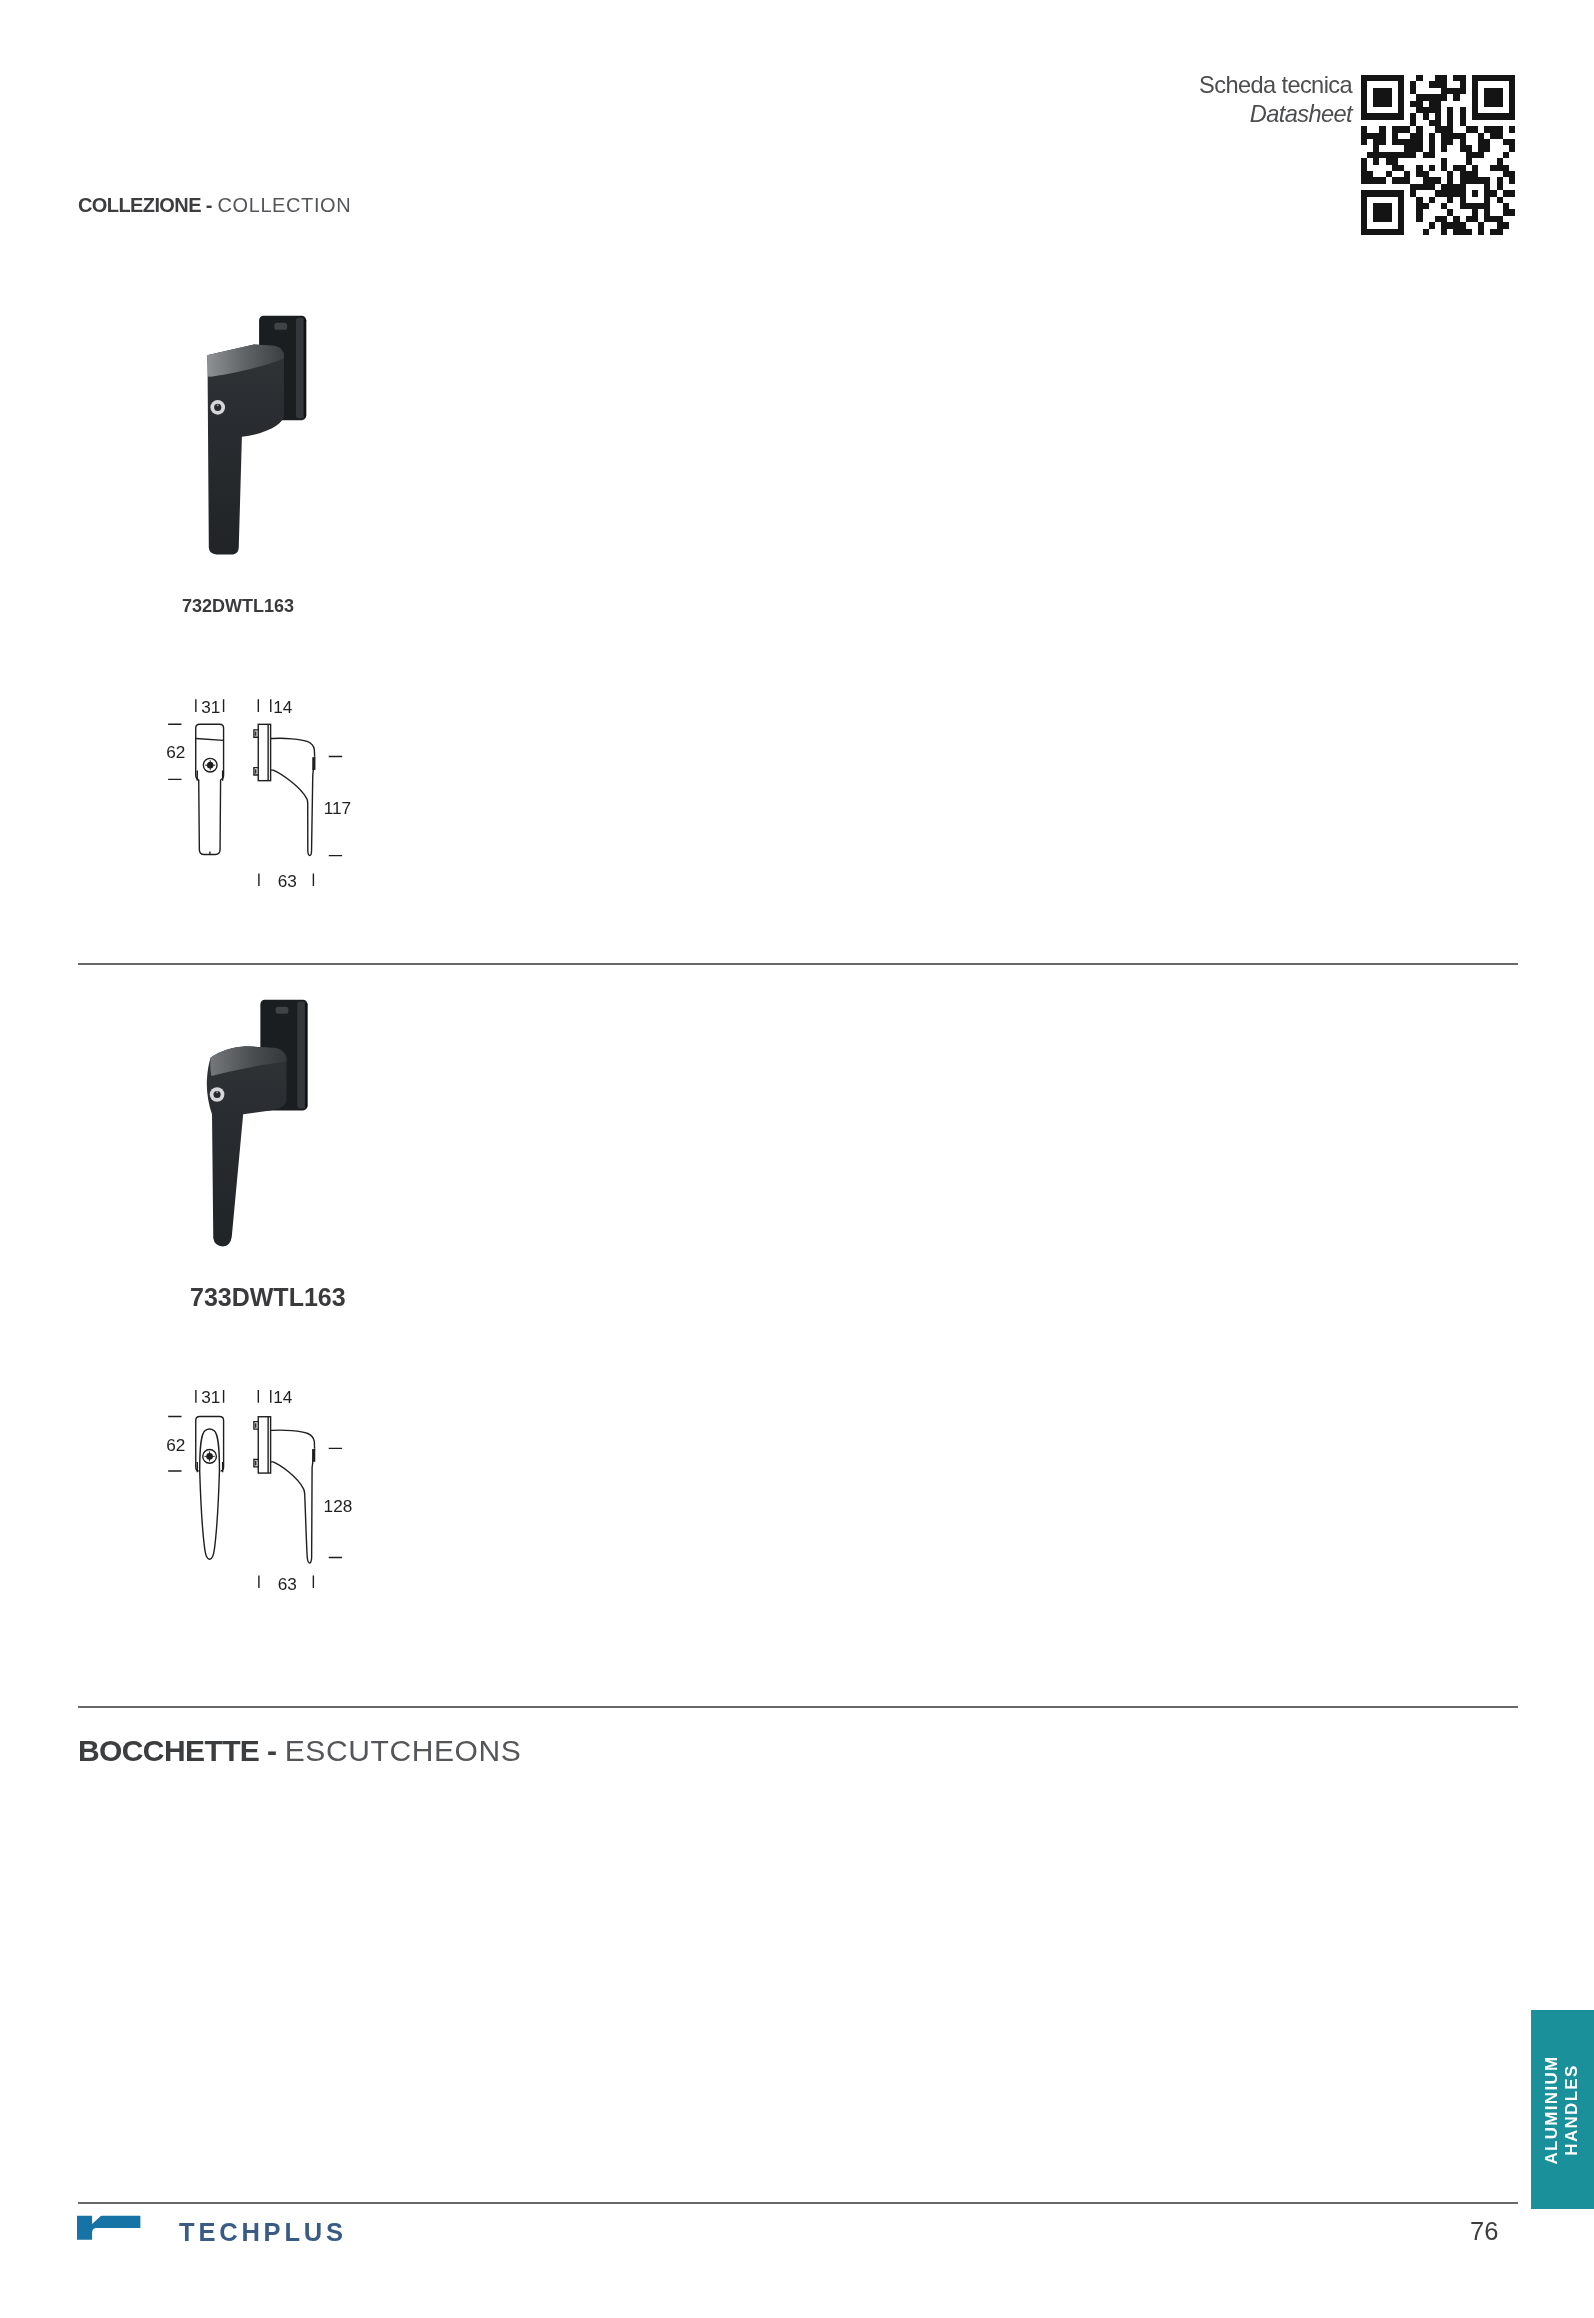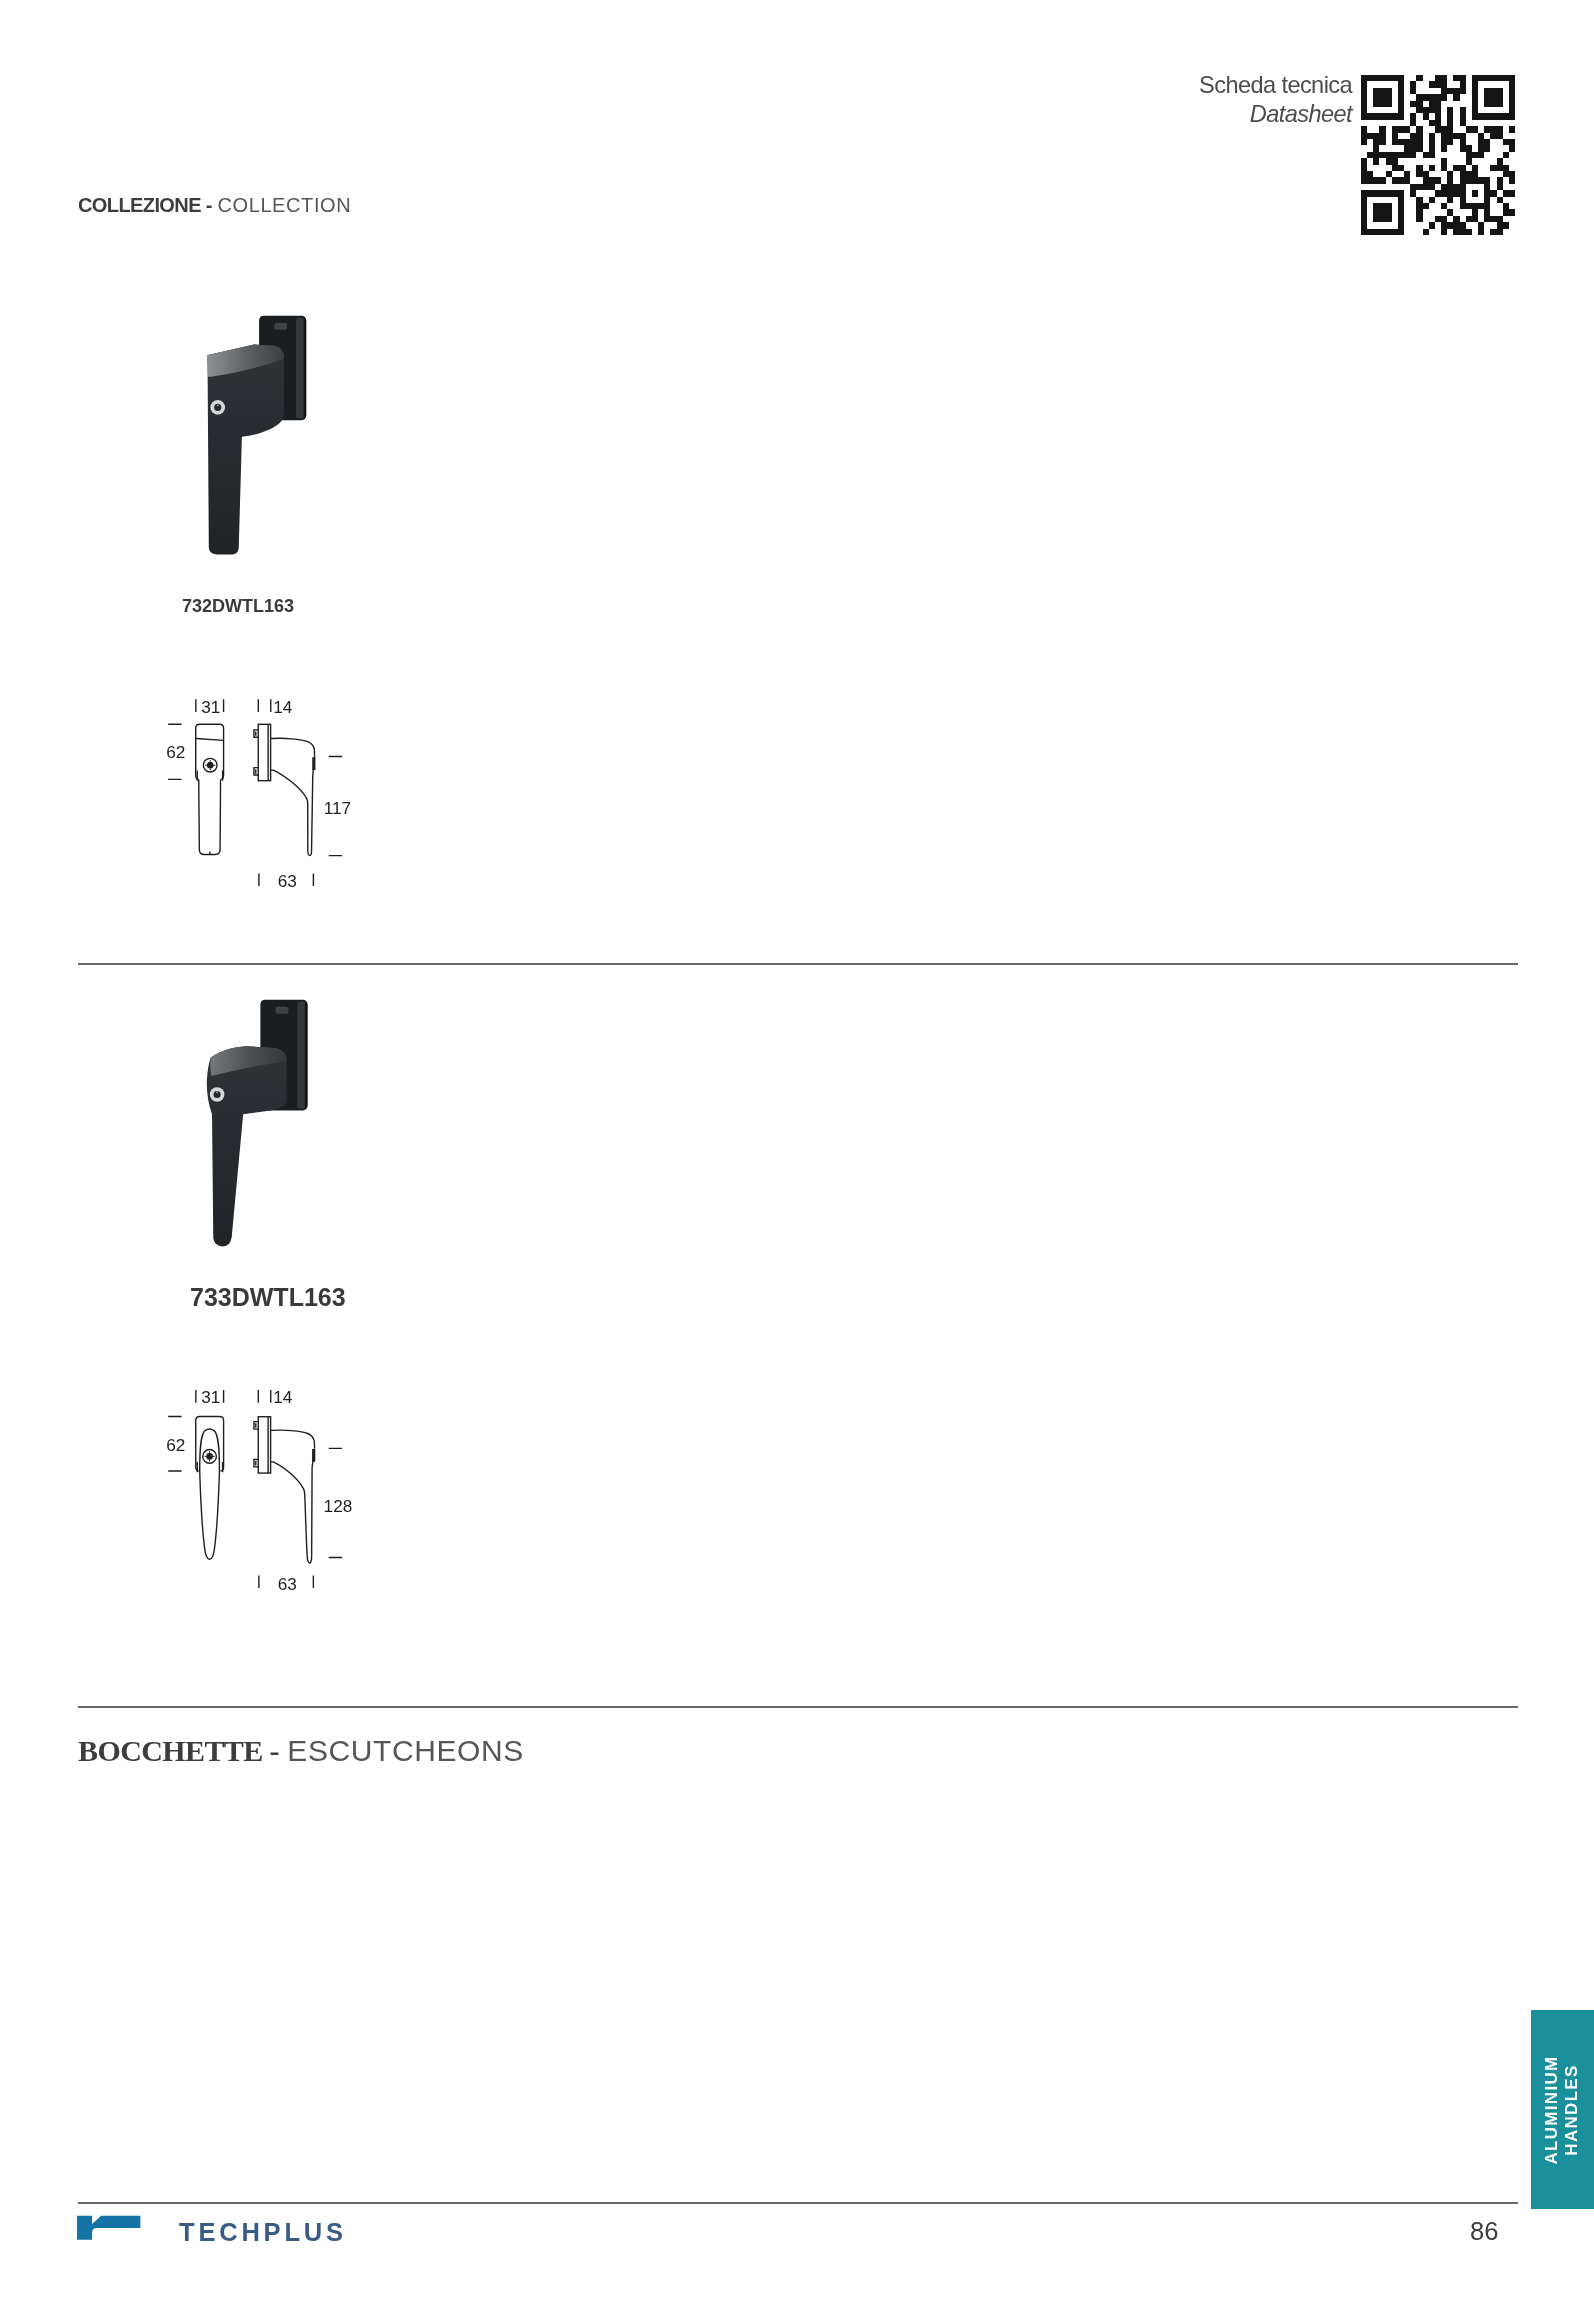--- a/index.html
+++ b/index.html
@@ -348,30 +348,30 @@
     <text x="179" y="51">14</text>
     <text x="11" y="125">62</text>
     <text x="258" y="221">128</text>
     <text x="186" y="343">63</text>
   </g>
 
 </svg>
 
 <div class="abs" style="left:78px;top:1706px;width:1440px;height:1.9px;background:#67686a;"></div>
 
-<div class="abs" style="left:78px;top:1734px;font-size:30px;color:#3c3d3f;"><b style="letter-spacing:-0.6px;font-family:Liberation Serif, serif;">BOCCHETTE&nbsp;-</b> <span style="color:#55565a;letter-spacing:0.6px;">ESCUTCHEONS</span></div>
+<div class="abs" style="left:78px;top:1734px;font-size:30px;color:#3c3d3f;"><b style="letter-spacing:-0.6px;">BOCCHETTE&nbsp;-</b> <span style="color:#55565a;letter-spacing:0.6px;">ESCUTCHEONS</span></div>
 
 <div class="abs" style="left:1531px;top:2010px;width:63px;height:199px;background:#19909a;"></div>
 
 <div class="abs" style="left:1531px;top:2010px;width:63px;height:199px;display:flex;align-items:center;justify-content:center;">
   <div style="transform:rotate(-90deg);white-space:nowrap;color:#ffffff;font-weight:bold;font-size:17px;letter-spacing:1.3px;text-align:center;line-height:20px;">ALUMINIUM<br>HANDLES</div>
 </div>
 
 <div class="abs" style="left:78px;top:2202px;width:1440px;height:1.9px;background:#67686a;"></div>
 
 <svg class="abs" style="left:77px;top:2215px;" width="64" height="25.5" viewBox="0 0 101 40">
   <path fill="#1573a5" d="M0,1 L23.8,1 L23.8,14 L38,1 L100,1 L100,20.5 L31,20.5 Q24.6,20.5 23.8,27 L23.8,39 L0,39 Z"></path>
 </svg>
 
 <div class="abs" style="left:179px;top:2218px;font-size:25.5px;font-weight:bold;color:#3a5c84;letter-spacing:3.8px;">TECHPLUS</div>
 
-<div class="abs" style="left:1470px;top:2217px;font-size:25.5px;color:#3d3d3f;">86</div>
+<div class="abs" style="left:1470px;top:2217px;font-size:25.5px;color:#3d3d3f;">76</div>
 
 
 </body></html>

